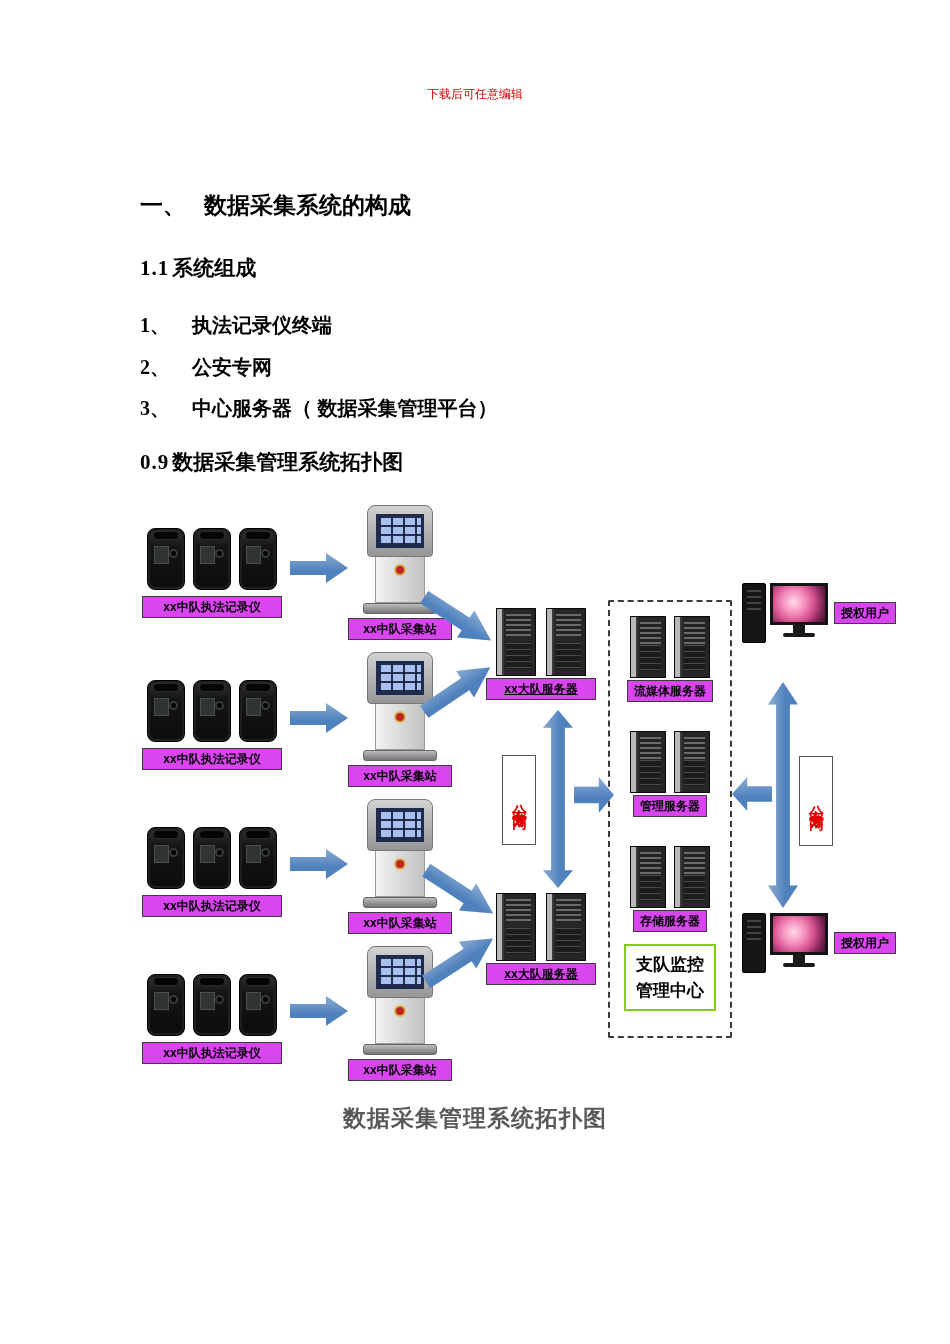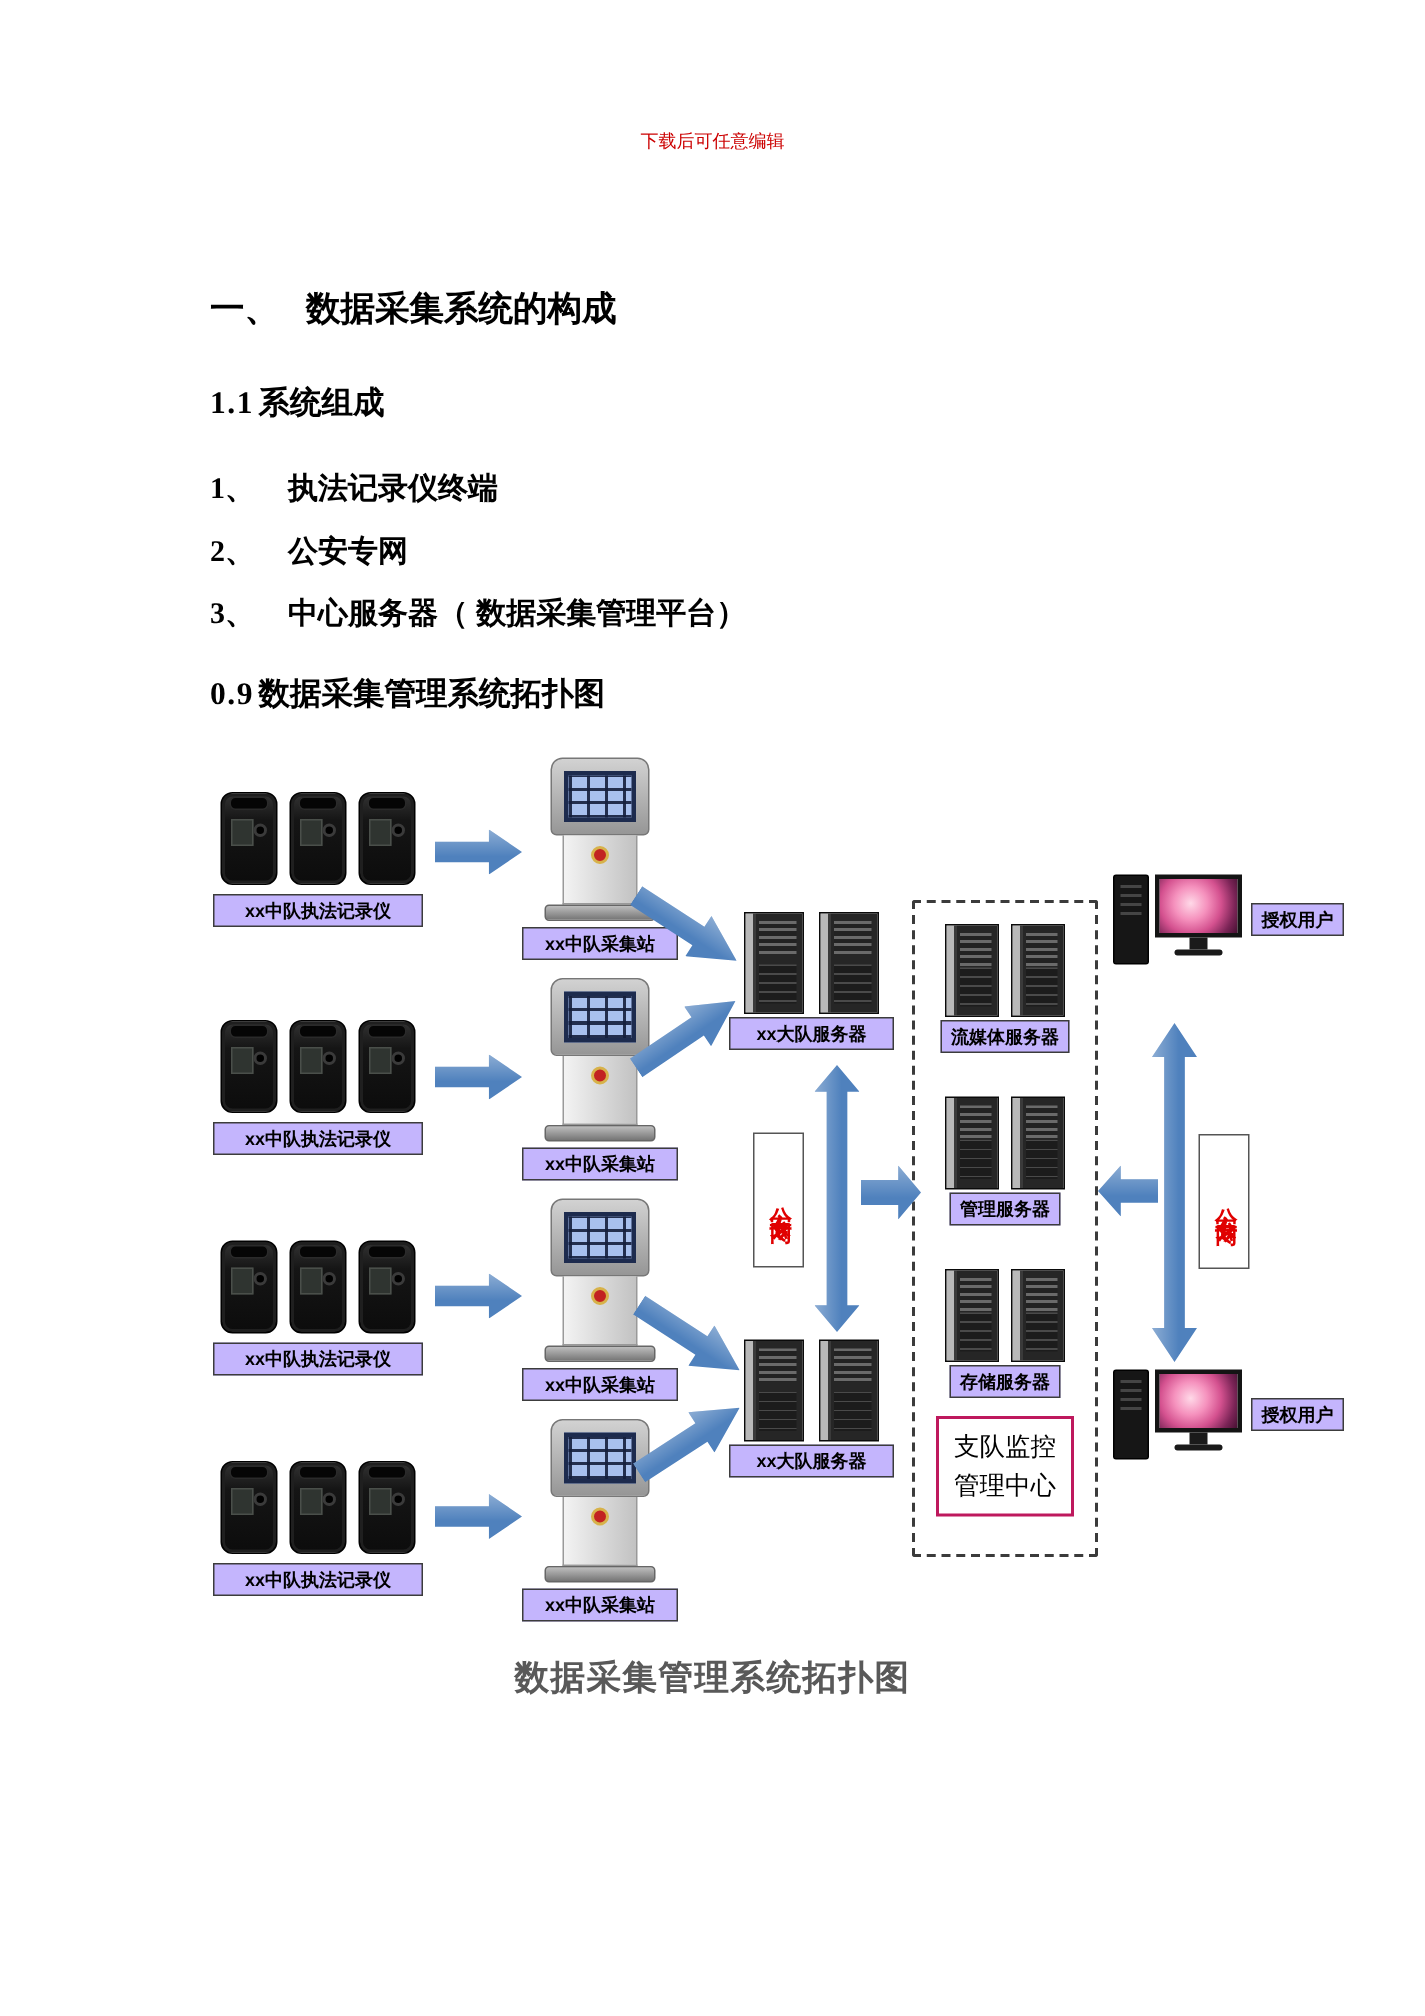--- a/index.html
+++ b/index.html
@@ -14,21 +14,21 @@
   .h-main  { font-size:23px; }
   .h-main .hnum { margin-right:18px; }
   .section { font-size:21px; }
   .section .snum { font-family:"Liberation Serif", serif; margin-right:3px; letter-spacing:1px; }
   .list-line { font-size:20px; }
   .list-line .lnum { display:inline-block; min-width:52px; font-family:"Liberation Serif", serif; }
   .caption { position:absolute; top:1103px; left:0; width:100%; text-align:center;
     font-size:23px; font-weight:bold; color:var(--caption-text,#595959); letter-spacing:1px; }
 
   
-  .label-box { background:#c4b5fd; border:1px solid #3c3c3c; color:#000; font-weight:bold;
+  .label-box { background:#d946ef; border:1px solid #3c3c3c; color:#000; font-weight:bold;
     font-size:12px; height:22px; display:flex; align-items:center; justify-content:center;
     white-space:nowrap; padding:0 6px; }
   .w140 { width:140px; } .w104 { width:104px; } .w110 { width:110px; } .w84 { width:84px; }
 
   .arr { position:absolute; background-color:var(--arrow-fill,#4f81bd);
     background-image:linear-gradient(180deg, rgba(255,255,255,.35), rgba(255,255,255,0) 60%); }
   .arrow-r { clip-path:polygon(0 27%, 62% 27%, 62% 0, 100% 50%, 62% 100%, 62% 73%, 0 73%); }
   .arrow-l { clip-path:polygon(100% 27%, 38% 27%, 38% 0, 0 50%, 38% 100%, 38% 73%, 100% 73%); }
   .arrow-v { clip-path:polygon(50% 0, 100% 10%, 73% 10%, 73% 90%, 100% 90%, 50% 100%, 0 90%, 27% 90%, 27% 10%, 0 10%);
     background-image:linear-gradient(90deg, rgba(255,255,255,.35), rgba(255,255,255,0) 60%); }
@@ -63,39 +63,39 @@
     background-image:repeating-linear-gradient(90deg, rgba(20,30,60,.9) 0 2px, transparent 2px 12px),
                      repeating-linear-gradient(0deg, rgba(20,30,60,.9) 0 2px, transparent 2px 9px); }
   .kiosk-neck { width:50px; height:46px; background:linear-gradient(90deg,#f3f3f3,#c2c2c2);
     border:1px solid #999; border-top:none; display:flex; justify-content:center; padding-top:7px; }
   .kiosk-emblem { width:12px; height:12px; border-radius:50%; background:#c22222;
     border:2px solid #d7b24a; display:block; }
   .kiosk-base { width:74px; height:11px; background:linear-gradient(180deg,#bdbdbd,#767676);
     border:1px solid #666; border-radius:3px; }
 
   
-  .server-group { position:absolute; display:flex; flex-direction:column; align-items:center; gap:2px; }
+  .server-group { position:absolute; display:flex; flex-direction:column; align-items:center; gap:2px;text-decoration:underline; }
   .server-pair { display:flex; gap:10px; }
   .tower { position:relative; width:40px; height:68px; border:1px solid #0a0a0a;
     background:linear-gradient(90deg,#b9b9b9 0 5px, #3a3a3a 5px 7px, #262626 7px); }
   .tower::before { content:''; position:absolute; left:9px; right:4px; top:5px; height:22px;
     background:repeating-linear-gradient(180deg,#6a6a6a 0 2px, #222 2px 5px); }
   .tower::after { content:''; position:absolute; left:9px; right:4px; bottom:6px; height:26px;
     background:repeating-linear-gradient(180deg,#4a4a4a 0 1px, #1c1c1c 1px 6px); }
   .server-pair.sm .tower { width:36px; height:62px; }
   .server-pair.sm { gap:8px; }
 
   
   .hq-dashed { position:absolute; left:608px; top:600px; width:124px; height:438px;
     border:2px dashed #3b3b3b; border-radius:2px; }
   .hq-server { position:absolute; left:50%; transform:translateX(-50%);
     display:flex; flex-direction:column; align-items:center; gap:2px; }
   .hq-server .label-box { width:auto; }
   .hq-box { position:absolute; left:50%; transform:translateX(-50%); top:342px; width:92px;
-    background:#fff; border:2px solid #be185d; font-weight:normal; font-size:17px; color:#000;
+    background:#fff; border:2px solid #84cc16; font-weight:bold; font-size:17px; color:#000;
     text-align:center; padding:6px 2px; line-height:1.5; }
   .hq-box span { display:block; white-space:nowrap; }
 
   
   .ws-group { position:absolute; left:742px; width:92px; display:flex; flex-direction:row;
     align-items:center; gap:6px; }
   .workstation { display:flex; gap:4px; align-items:flex-start; }
   .ws-tower { position:relative; width:24px; height:60px; background:#161616; border:1px solid #000;
     border-radius:2px; }
   .ws-tower::before { content:''; position:absolute; left:4px; right:4px; top:6px; height:20px;

